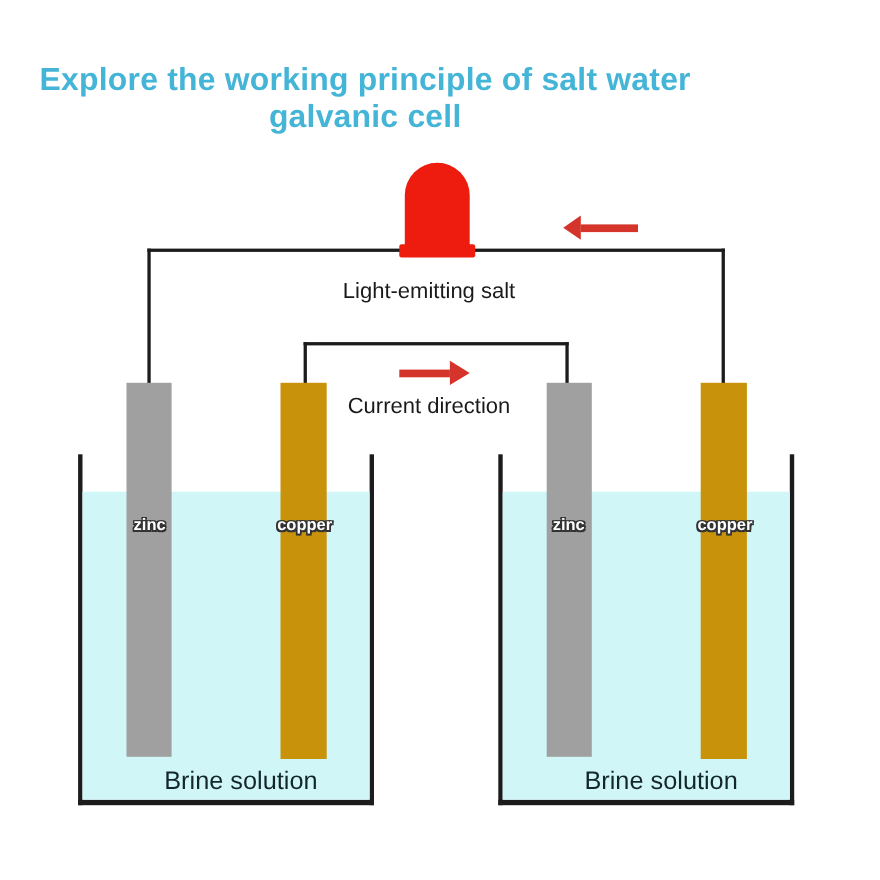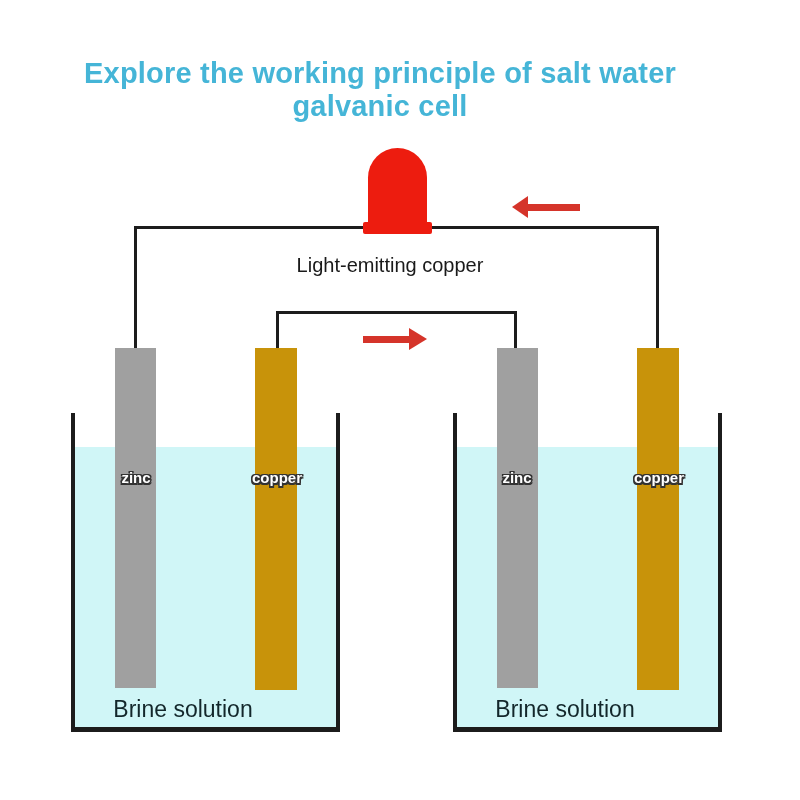--- a/index.html
+++ b/index.html
@@ -3,21 +3,21 @@
 <meta charset="utf-8">
 <style>
   html,body { margin:0; padding:0; background:#ffffff; }
   .canvas {
     position:relative; width:800px; height:800px; background:#fff;
     font-family:"Liberation Sans", sans-serif; overflow:hidden;
   }
   .title {
     position:absolute; left:0; top:57px; width:664px;
     text-align:center; font-size:29px; font-weight:600;
-    color:var(--title, #45b5d7); letter-spacing:0.2px;padding-left:48px;
+    color:var(--title, #45b5d7); letter-spacing:0.2px;
   }
   .wire { position:absolute; background:var(--wire,#1c1c1c); }
   .led-dome {
     position:absolute; left:368px; top:148px; width:59px; height:78px;
     background:var(--led,#ed1c0f); border-radius:30px 30px 3px 3px;
   }
   .led-flange {
     position:absolute; left:363px; top:222px; width:69px; height:12px;
     background:var(--led,#ed1c0f); border-radius:2px;
   }
@@ -57,47 +57,48 @@
     position:absolute; top:469px; transform:translateX(-50%);
     font-size:15px; font-weight:600; color:#ffffff; white-space:nowrap;
     text-shadow:
       -1.5px -1.5px 0 #333, 1.5px -1.5px 0 #333,
       -1.5px  1.5px 0 #333, 1.5px  1.5px 0 #333,
       -1.5px  0 0 #333, 1.5px 0 0 #333,
       0 -1.5px 0 #333, 0 1.5px 0 #333;
   }
   .solution-label {
     position:absolute; top:696px; width:224px; text-align:center;
-    font-size:23px; color:#13272b; white-space:nowrap;
+    font-size:23px; color:#13272b; white-space:nowrap;padding-left:36px;
   }
 </style>
 </head>
 <body>
 
 <div class="canvas">
 
   <div class="title">Explore the working principle of salt water galvanic cell</div>
 
   <div class="wire" style="left:134px; top:226px; width:525px; height:3px;"></div>
   <div class="wire" style="left:134px; top:226px; width:3px; height:124px;"></div>
   <div class="wire" style="left:656px; top:226px; width:3px; height:124px;"></div>
 
   <div class="wire" style="left:276px; top:311px; width:241px; height:3px;"></div>
   <div class="wire" style="left:276px; top:311px; width:3px; height:39px;"></div>
   <div class="wire" style="left:514px; top:311px; width:3px; height:39px;"></div>
 
   <div class="led-dome"></div>
   <div class="led-flange"></div>
-  <div class="diagram-label" style="left:390px; top:254px;">Light-emitting copper</div>
+  <div class="diagram-label" style="left:390px; top:254px;">Light-emitting salt</div>
 
   <div class="arrow-tail" style="left:528px; top:204px; width:52px; height:7px;"></div>
   <div class="arrow-head left" style="left:512px; top:196px;"></div>
 
   <div class="arrow-tail" style="left:363px; top:336px; width:46px; height:7px;"></div>
   <div class="arrow-head right" style="left:409px; top:328px;"></div>
+  <div class="diagram-label" style="left:390px; top:358px;">Current direction</div>
 
   <div class="beaker b-left">
     <div class="water"></div>
   </div>
 
   <div class="beaker b-right">
     <div class="water"></div>
   </div>
 
   <div class="electrode zinc el-zn-1"></div>

